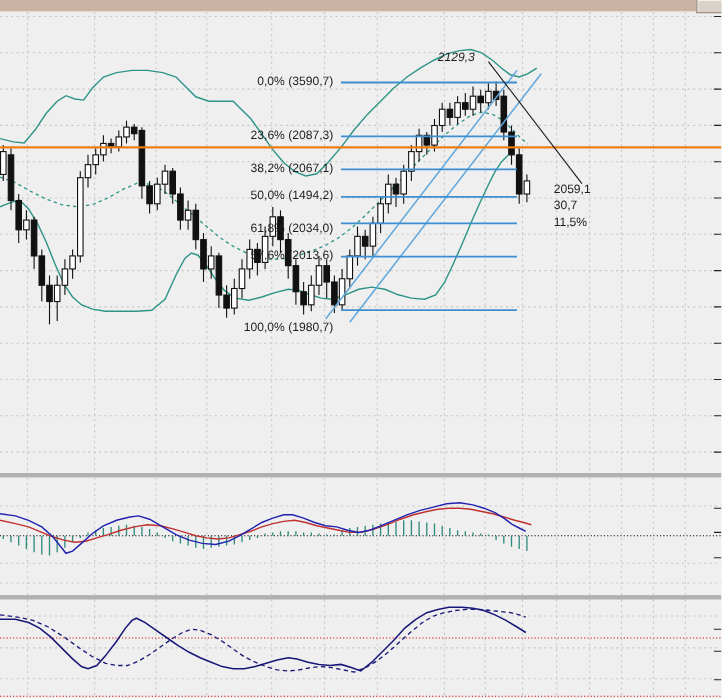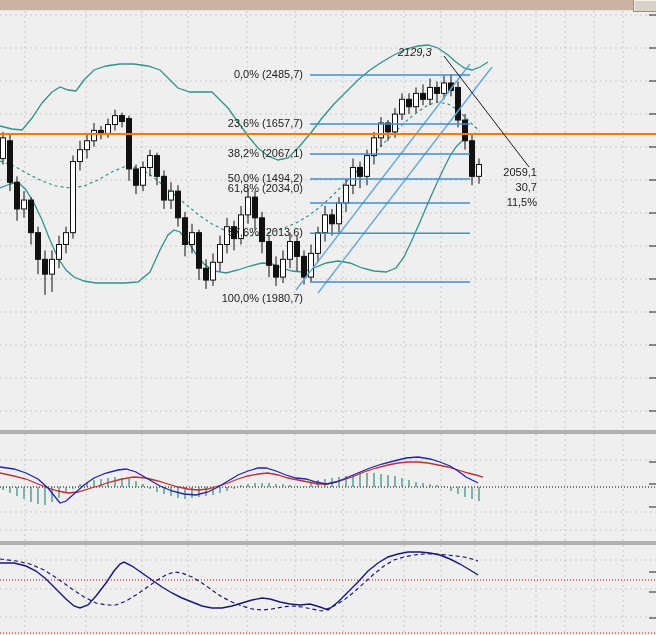--- a/index.html
+++ b/index.html
@@ -7,21 +7,21 @@
           background:#efefef;font-family:"Liberation Sans",sans-serif;}
   #topbar{position:absolute;left:0;top:0;width:656px;height:10px;
           background:#cbb3a3;border-bottom:1px solid #e9ded4;}
   #corner-btn{position:absolute;right:0;top:0;width:22px;height:11px;
           background:#d9d2c9;border-left:1px solid #9a8d80;border-bottom:1px solid #9a8d80;
           box-shadow:inset 1px 1px 0 #f3efe9;}
   svg{position:absolute;left:0;top:0;}
   .lbl{position:absolute;font-size:11px;color:#1c1c1c;white-space:nowrap;line-height:13px;}
   .fib-label{right:353px;text-align:right;}
   #peak-label{left:398px;top:46px;font-style:italic;}
-  #measure-block{position:absolute;right:119px;top:165px;text-align:right;margin-left:48px;}
+  #measure-block{position:absolute;right:119px;top:165px;margin-left:48px;}
   #measure-block div{font-size:11px;color:#1c1c1c;line-height:15px;}
 </style>
 </head>
 <body>
 
 <div id="screen">
 
   <svg id="chart-svg" width="656" height="635">
       <rect x="0" y="11" width="656" height="419" fill="#efefef"></rect>
       <rect x="0" y="434" width="656" height="107" fill="#efefef"></rect>
@@ -341,25 +341,25 @@
       <line x1="649" y1="484" x2="656" y2="484" stroke="#222" stroke-width="1"></line>
       <line x1="649" y1="507" x2="656" y2="507" stroke="#222" stroke-width="1"></line>
       <line x1="649" y1="572" x2="656" y2="572" stroke="#222" stroke-width="1"></line>
       <line x1="649" y1="592" x2="656" y2="592" stroke="#222" stroke-width="1"></line>
       <line x1="649" y1="618" x2="656" y2="618" stroke="#222" stroke-width="1"></line>
     </svg>
 
   <div id="topbar"></div>
   <div id="corner-btn"></div>
 
-  <div class="lbl fib-label" id="fibl-0" style="top: 68px;">0,0%  (2485,7)</div>
-  <div class="lbl fib-label" id="fibl-1" style="top: 117.044px;">23,6%  (1657,7)</div>
+  <div class="lbl fib-label" id="fibl-0" style="top: 68px;">0,0%  (3590,7)</div>
+  <div class="lbl fib-label" id="fibl-1" style="top: 117.044px;">23,6%  (2087,3)</div>
   <div class="lbl fib-label" id="fibl-2" style="top: 146.975px; text-align: right;">38,2%  (2067,1)</div>
   <div class="lbl fib-label" id="fibl-3" style="top: 172.015px;">50,0%  (1494,2)</div>
-  <div class="lbl fib-label" id="fibl-4" style="top: 182px;">61,8%  (2034,0)</div>
+  <div class="lbl fib-label" id="fibl-4" style="top: 202px;">61,8%  (2034,0)</div>
   <div class="lbl fib-label" id="fibl-5" style="top: 226.246px;">57,6%  (2013,6)</div>
   <div class="lbl fib-label" id="fibl-6" style="top: 292px;">100,0%  (1980,7)</div>
 
   <div class="lbl" id="peak-label">2129,3</div>
 
   <div id="measure-block">
     <div>2059,1</div>
     <div>30,7</div>
     <div>11,5%</div>
   </div>

